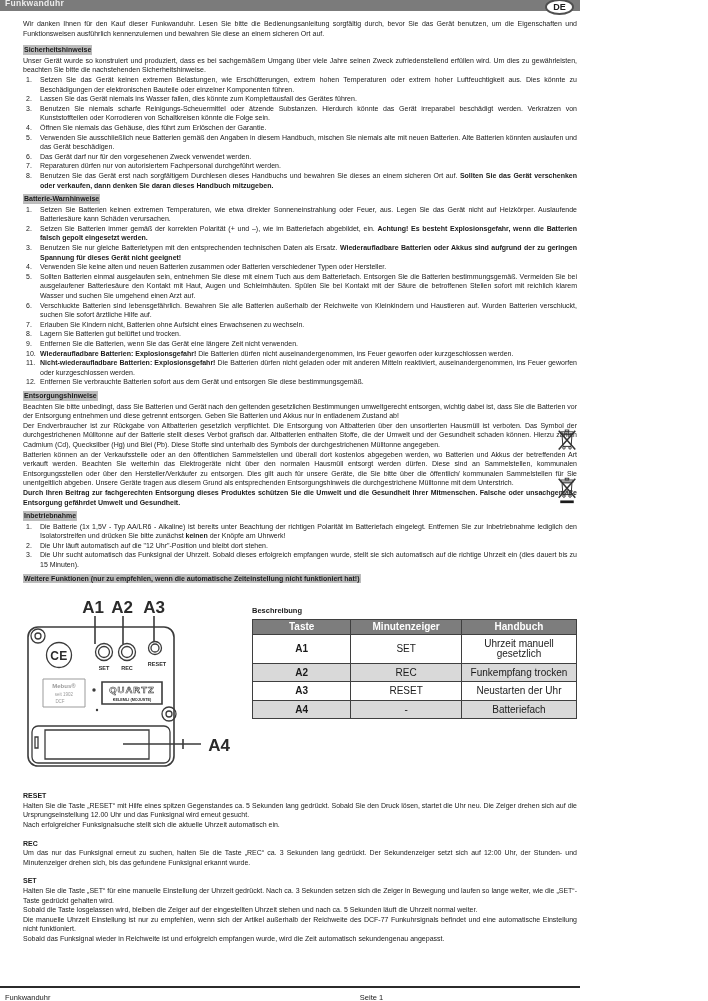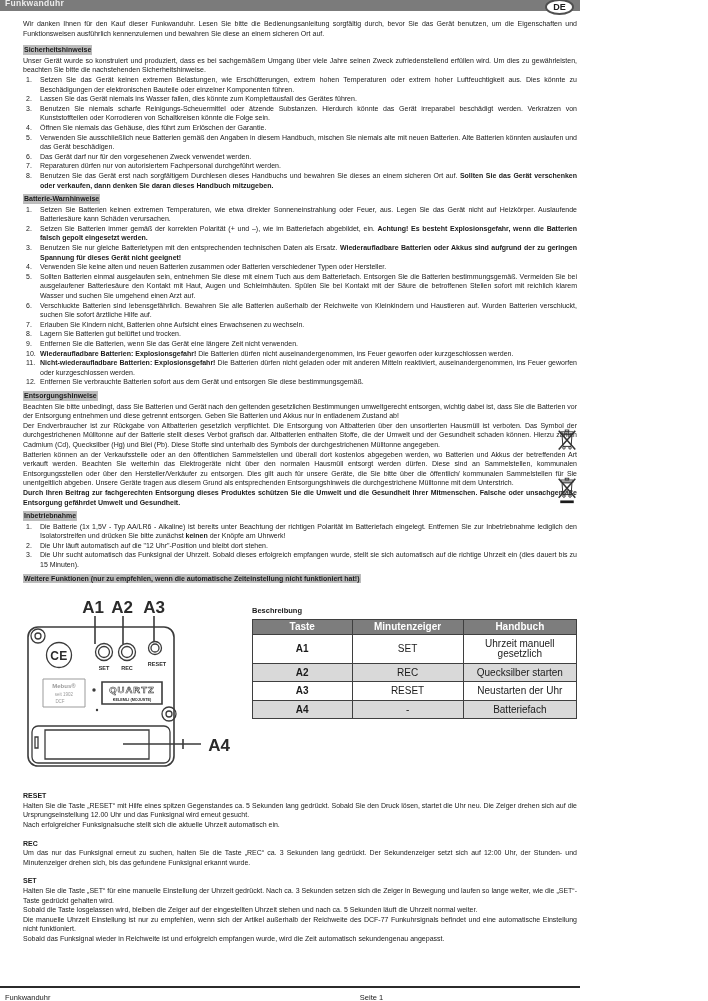--- a/index.html
+++ b/index.html
@@ -189,21 +189,21 @@
           </thead>
           <tbody>
             <tr>
               <td class="key">A1</td>
               <td>SET</td>
               <td>Uhrzeit manuell gesetzlich</td>
             </tr>
             <tr class="alt">
               <td class="key">A2</td>
               <td>REC</td>
-              <td>Quecksilber starten</td>
+              <td>Funkempfang trocken</td>
             </tr>
             <tr>
               <td class="key">A3</td>
               <td>RESET</td>
               <td>Neustarten der Uhr</td>
             </tr>
             <tr class="alt">
               <td class="key">A4</td>
               <td>-</td>
               <td>Batteriefach</td>

